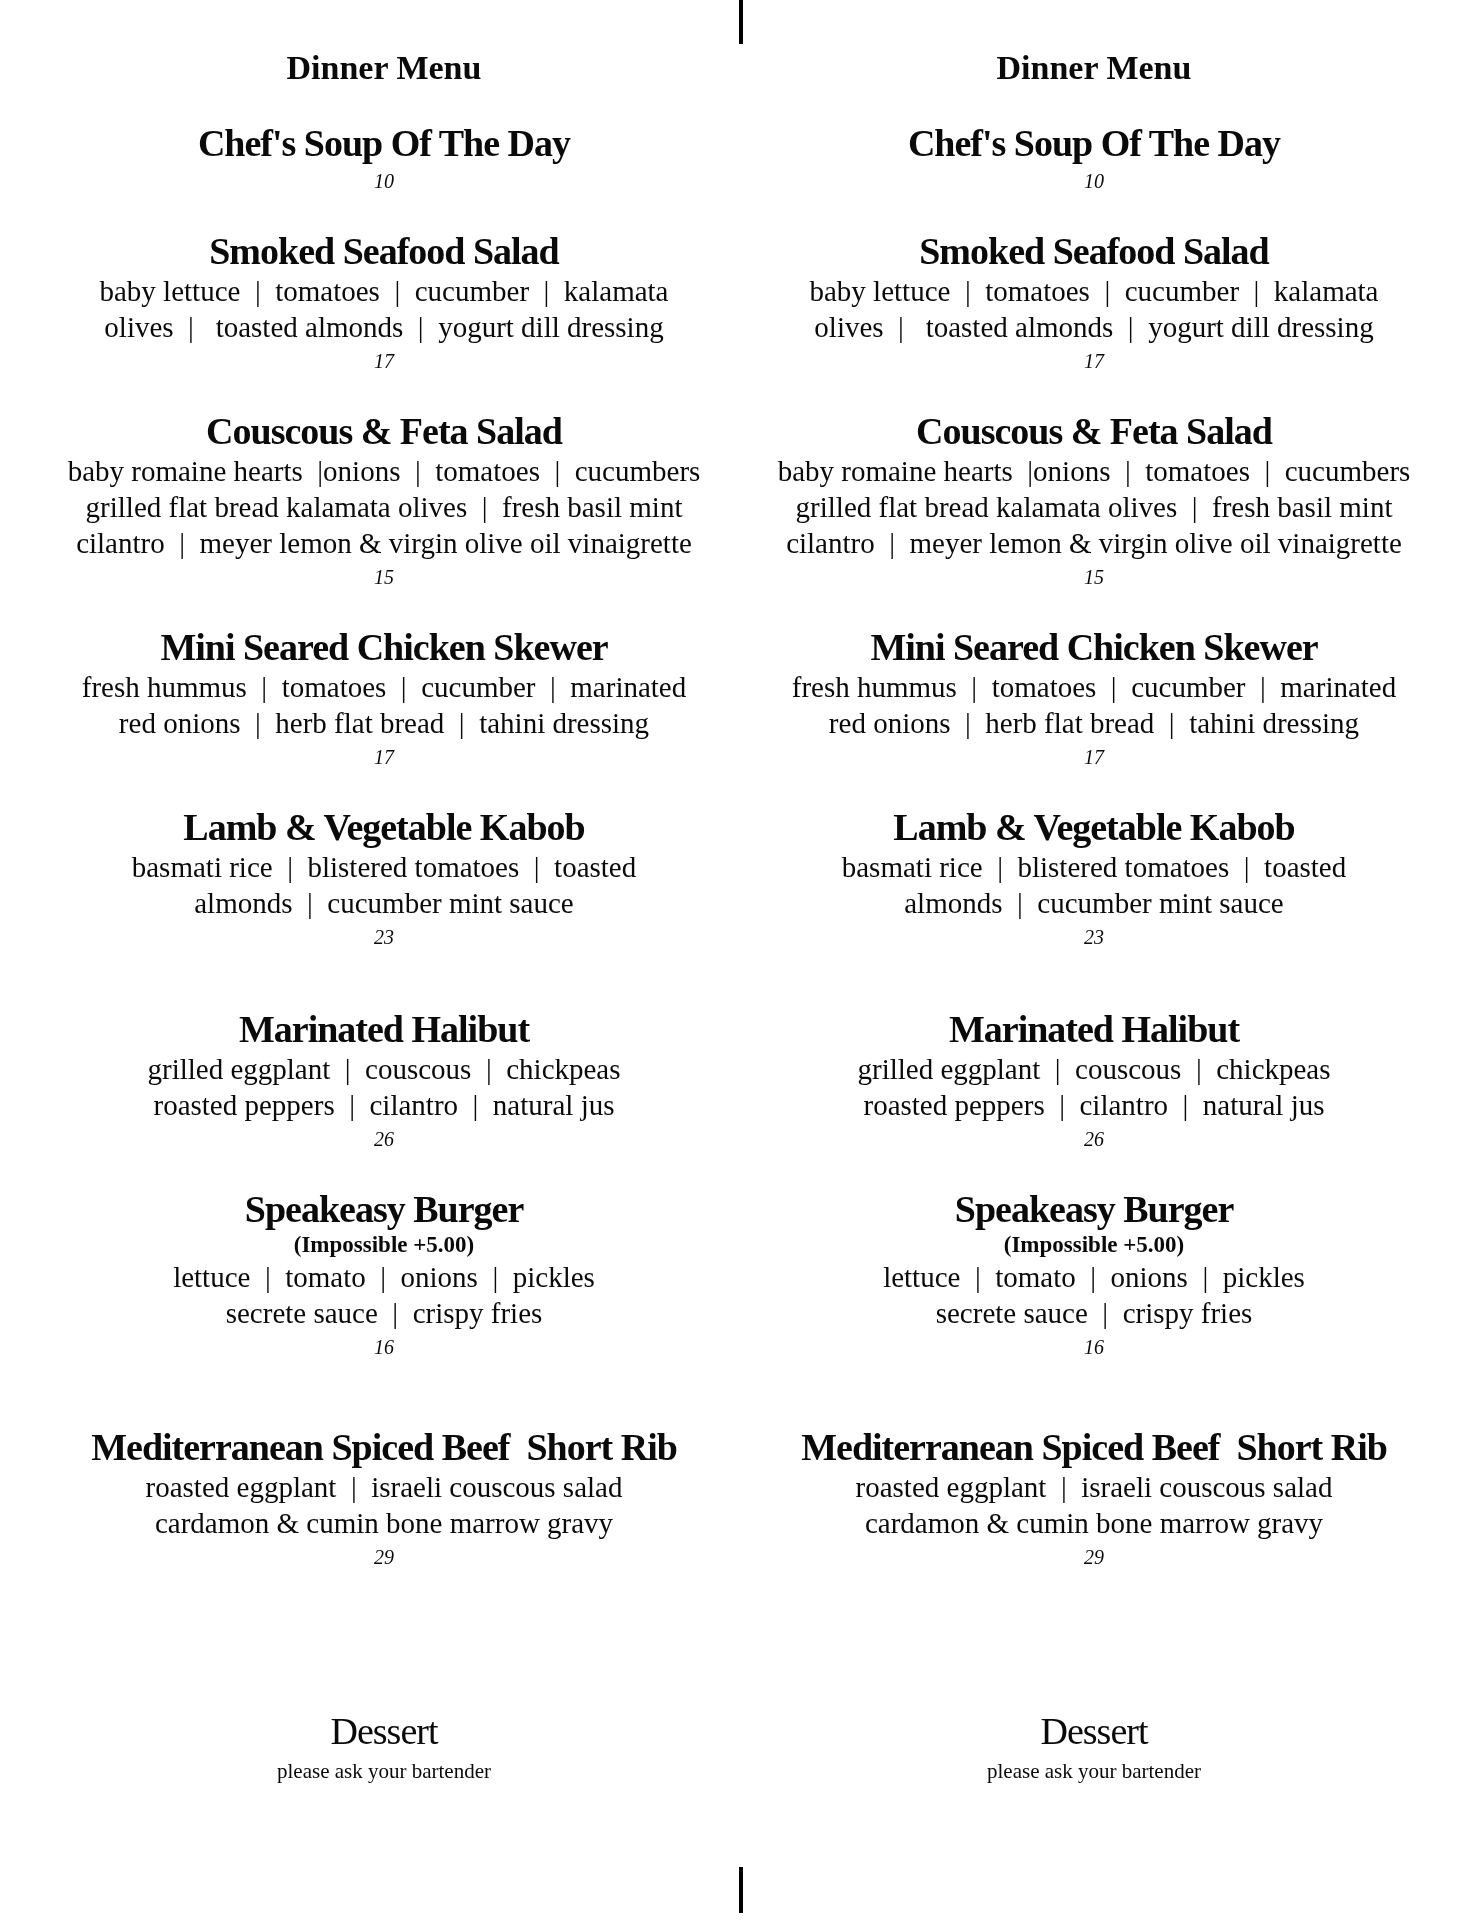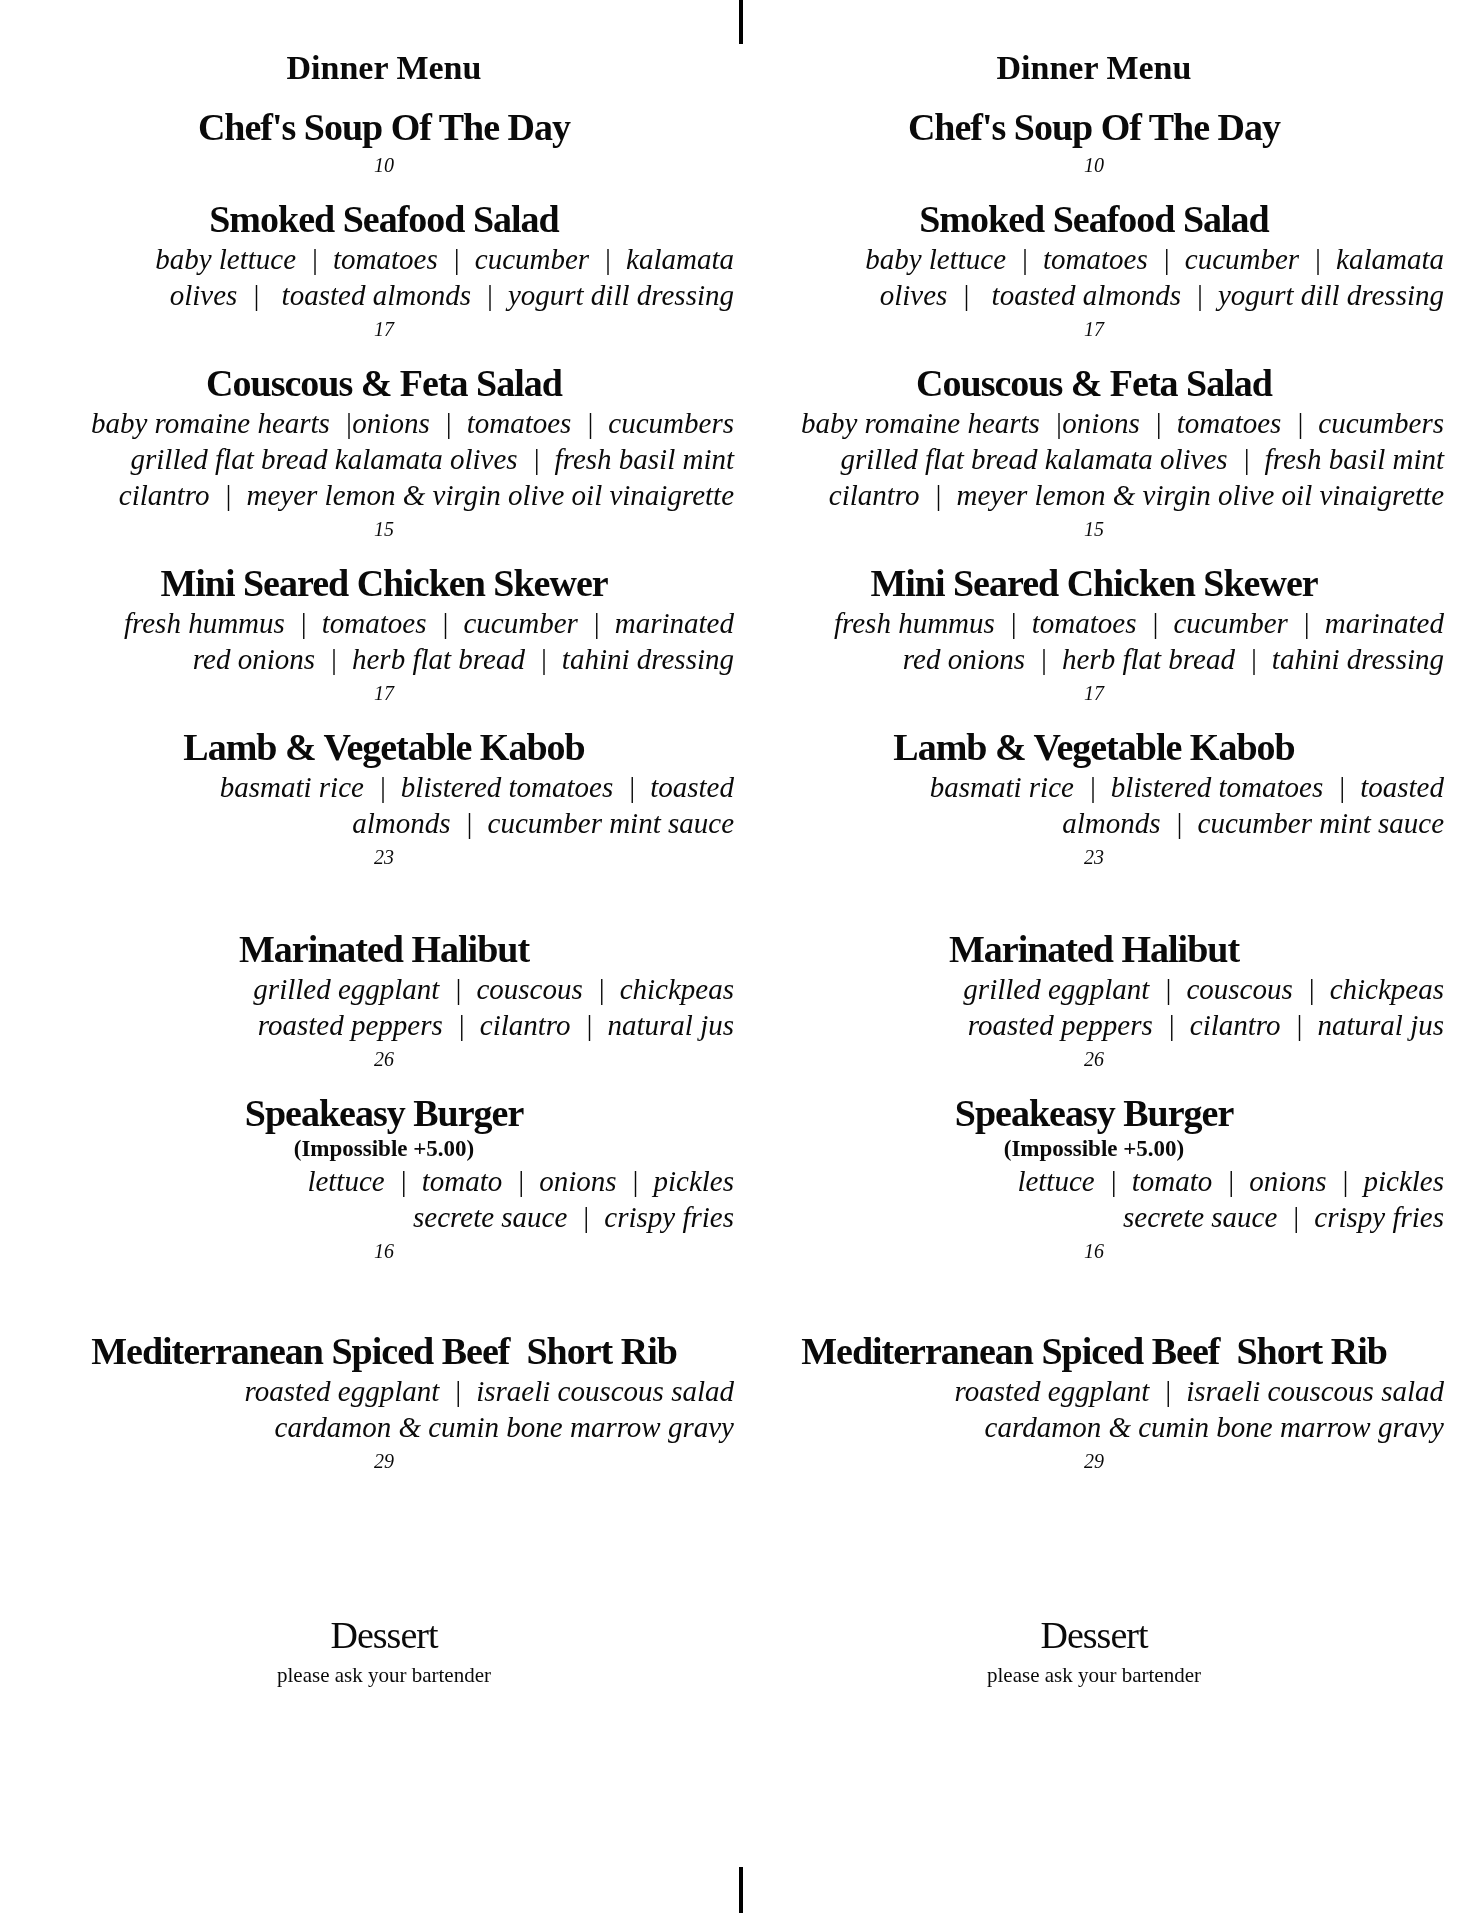--- a/index.html
+++ b/index.html
@@ -31,44 +31,42 @@
   .menu-column.right { left: 744px; }
 
   .menu-title {
     margin-top: 46px;
     font-size: 34px;
     font-weight: bold;
     letter-spacing: 0px;
     line-height: 43px;
     white-space: pre-wrap;
   }
-  .menu-item { margin-top: 16px; }
+  .menu-item { margin-top: 32px; }
   .menu-item:nth-child(6) { margin-top: 54px; }
   .menu-item:nth-child(7) { }
   .menu-item:nth-child(8) { margin-top: 62px; }
 
   .item-name {
     font-size: 38px;
     font-weight: bold;
     letter-spacing: -1px;
     line-height: 44px;
     white-space: pre-wrap;
   }
   .item-note {
     font-size: 23px;
     font-weight: bold;
     line-height: 28px;
     white-space: pre-wrap;
   }
   .item-desc-line {
     font-size: 29px;
-    font-style: italic;
     line-height: 36px;
     white-space: pre-wrap;
-    text-align: right;
   }
   .item-price {
     font-size: 20px;
     font-style: italic;
     line-height: 32px;
   }
 
   .menu-footer { margin-top: 136px; }
   .footer-name {
     font-size: 38px;

